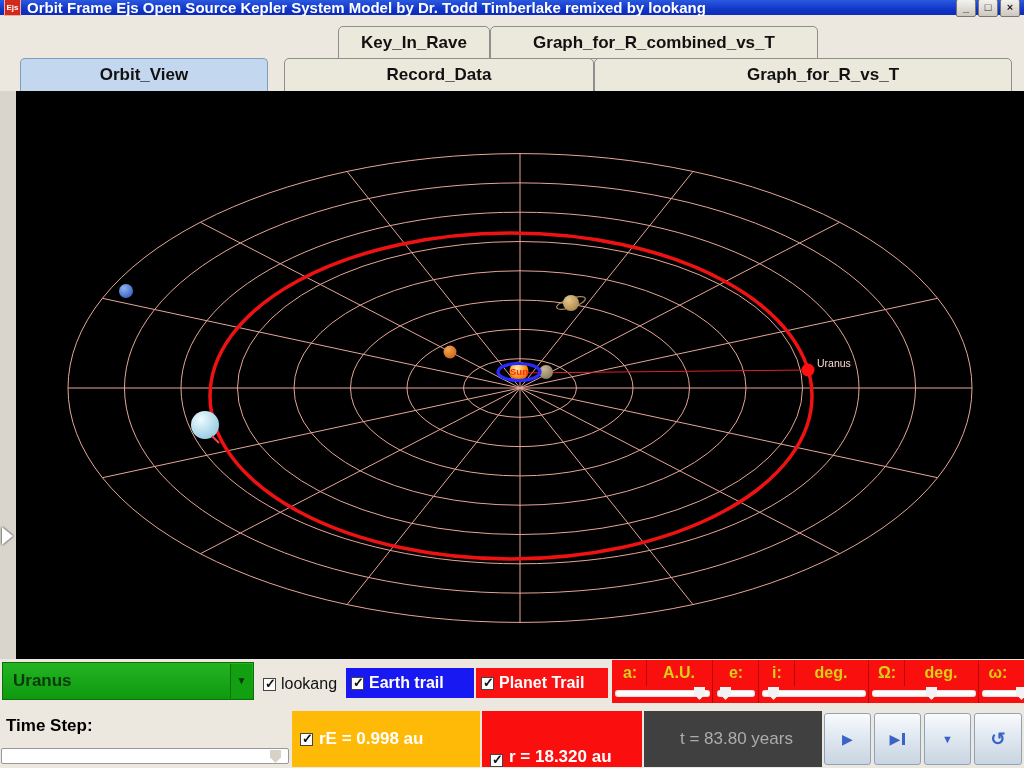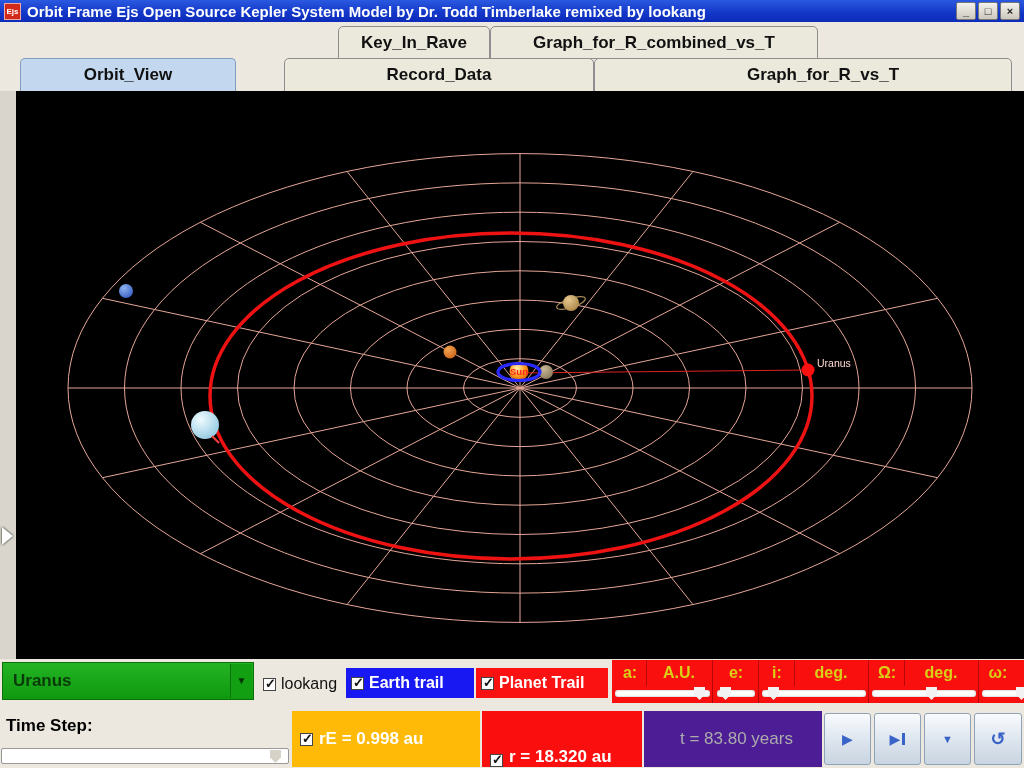--- a/index.html
+++ b/index.html
@@ -1,20 +1,20 @@
 <!DOCTYPE html>
 <html><head>
 <meta charset="utf-8">
 <style>
   * { box-sizing: border-box; }
   body { margin:0; font-family:"Liberation Sans", sans-serif; background:#888; }
   .window { position:relative; width:1024px; height:768px; background:#ECE8DF; overflow:hidden; }
 
   
-  .titlebar { position:absolute; left:0; top:0; width:1024px; height:22px;
+  .titlebar { position:absolute; left:0; top:0; width:1024px; height:15px;
     background:linear-gradient(180deg,#2B59E0 0%,#1236C8 60%,#0C2CB8 100%);
     display:flex; align-items:center; padding:0 4px; }
   .app-icon { width:17px; height:17px; background:#D22A1A; color:#FFF; font-size:8px; font-weight:bold;
     display:flex; align-items:center; justify-content:center; border:1px solid rgba(255,255,255,.6); margin-right:6px; flex:0 0 auto;}
   .title-text { color:#fff; font-weight:bold; font-size:15px; white-space:nowrap; flex:1; overflow:hidden; }
   .win-btns { display:flex; gap:2px; flex:0 0 auto; }
   .win-btn { width:20px; height:18px; background:linear-gradient(180deg,#F4F2EE,#CDC8BE);
     border:1px solid #777; border-radius:2px; font-size:11px; line-height:15px; text-align:center;
     color:#222; font-weight:bold; padding:0; font-family:inherit; }
 
@@ -69,21 +69,21 @@
     background:#fff; font-size:16px; padding-left:5px; font-family:inherit; }
 
   .hscroll { position:absolute; left:1px; top:89px; width:288px; height:16px; background:#FFF;
     border:1px solid #999; border-radius:2px; }
   .hscroll-thumb { position:absolute; left:268px; top:1px; width:11px; height:13px; background:#D6D2C8;
     clip-path:polygon(0 0,100% 0,100% 55%,50% 100%,0 55%); filter:drop-shadow(0 0 1px #666); }
 
   .readout { position:absolute; top:52px; height:56px; display:flex; align-items:center; gap:6px; padding-left:8px; }
   #re-block { left:292px; width:188px; background:#FFB907; }
   #r-block  { left:482px; width:160px; background:#FA0E0E;align-items:flex-end; }
-  #t-block  { left:644px; width:178px; background:#4c1d95;padding-left:36px; }
+  #t-block  { left:644px; width:178px; background:#404040;padding-left:36px; }
   .readout-text { color:#fff; font-weight:bold; font-size:17px; white-space:nowrap; }
   .t-text { color:#ACACAC; font-size:17px; white-space:nowrap; }
 
   .ctrl-btn { position:absolute; top:54px; width:47px; height:52px; border:1px solid #8FA3B8; border-radius:3px;
     background:linear-gradient(180deg,#F9FBFD,#DCE4EE 55%,#C9D5E1); display:flex; align-items:center;
     justify-content:center; color:#3A63C8; font-size:14px; padding:0; font-family:inherit; }
   .step-bar { width:3px; height:12px; background:#3A63C8; margin-left:2px; }
   .reset-glyph { font-size:18px; font-weight:bold; }
   .caret-glyph { font-size:11px; }
 </style>
@@ -98,21 +98,21 @@
     <span class="win-btns">
       <button class="win-btn"><span>_</span></button>
       <button class="win-btn"><span>□</span></button>
       <button class="win-btn"><span>×</span></button>
     </span>
   </div>
 
   <div class="tab row1" style="left:338px;width:152px;">Key_In_Rave</div>
   <div class="tab row1" style="left:490px;width:328px;">Graph_for_R_combined_vs_T</div>
 
-  <div class="tab row2 selected" style="left:20px;width:216px;">Orbit_View</div>
+  <div class="tab row2 selected" style="left:20px;width:248px;">Orbit_View</div>
   <div class="tab row2" style="left:284px;width:310px;">Record_Data</div>
   <div class="tab row2" style="left:594px;width:418px;padding-left:40px;">Graph_for_R_vs_T</div>
 
   <div class="canvas-area">
     <div class="gutter">
       <div class="drawer-arrow"></div>
     </div>
     <svg id="orbit-svg" viewBox="0 0 1008 568" xmlns="http://www.w3.org/2000/svg">
       <defs>
         <radialGradient id="sunGrad" cx="40%" cy="35%" r="70%">

